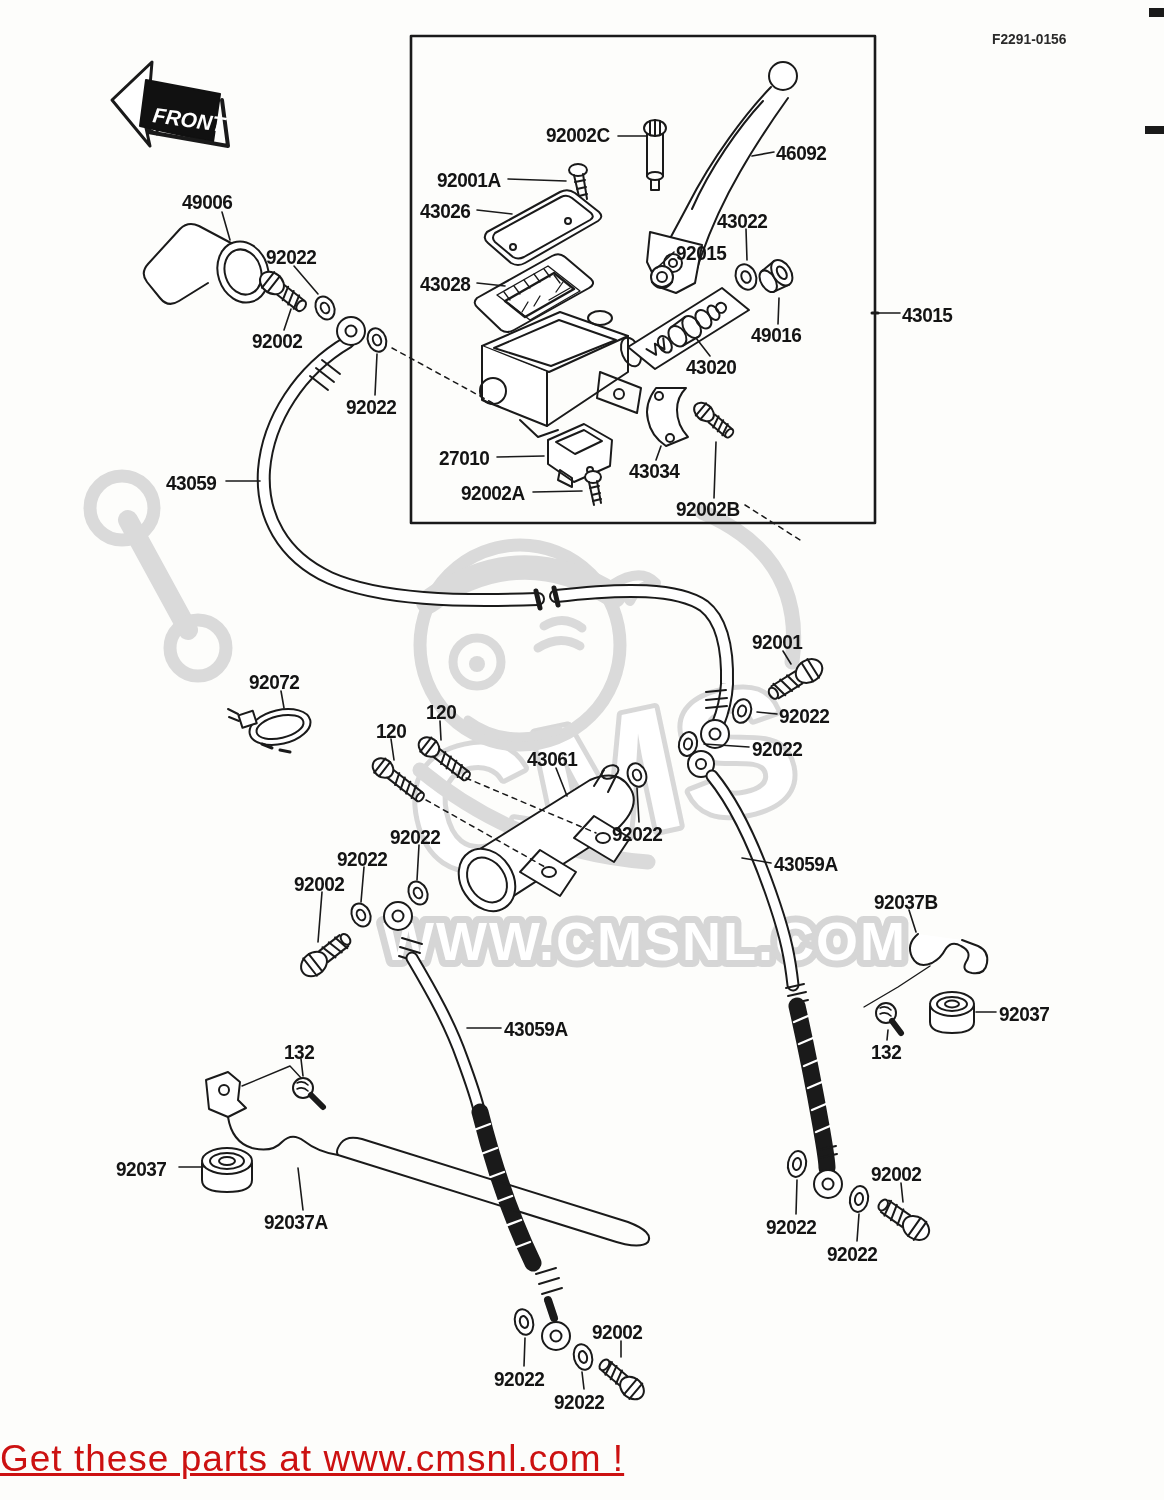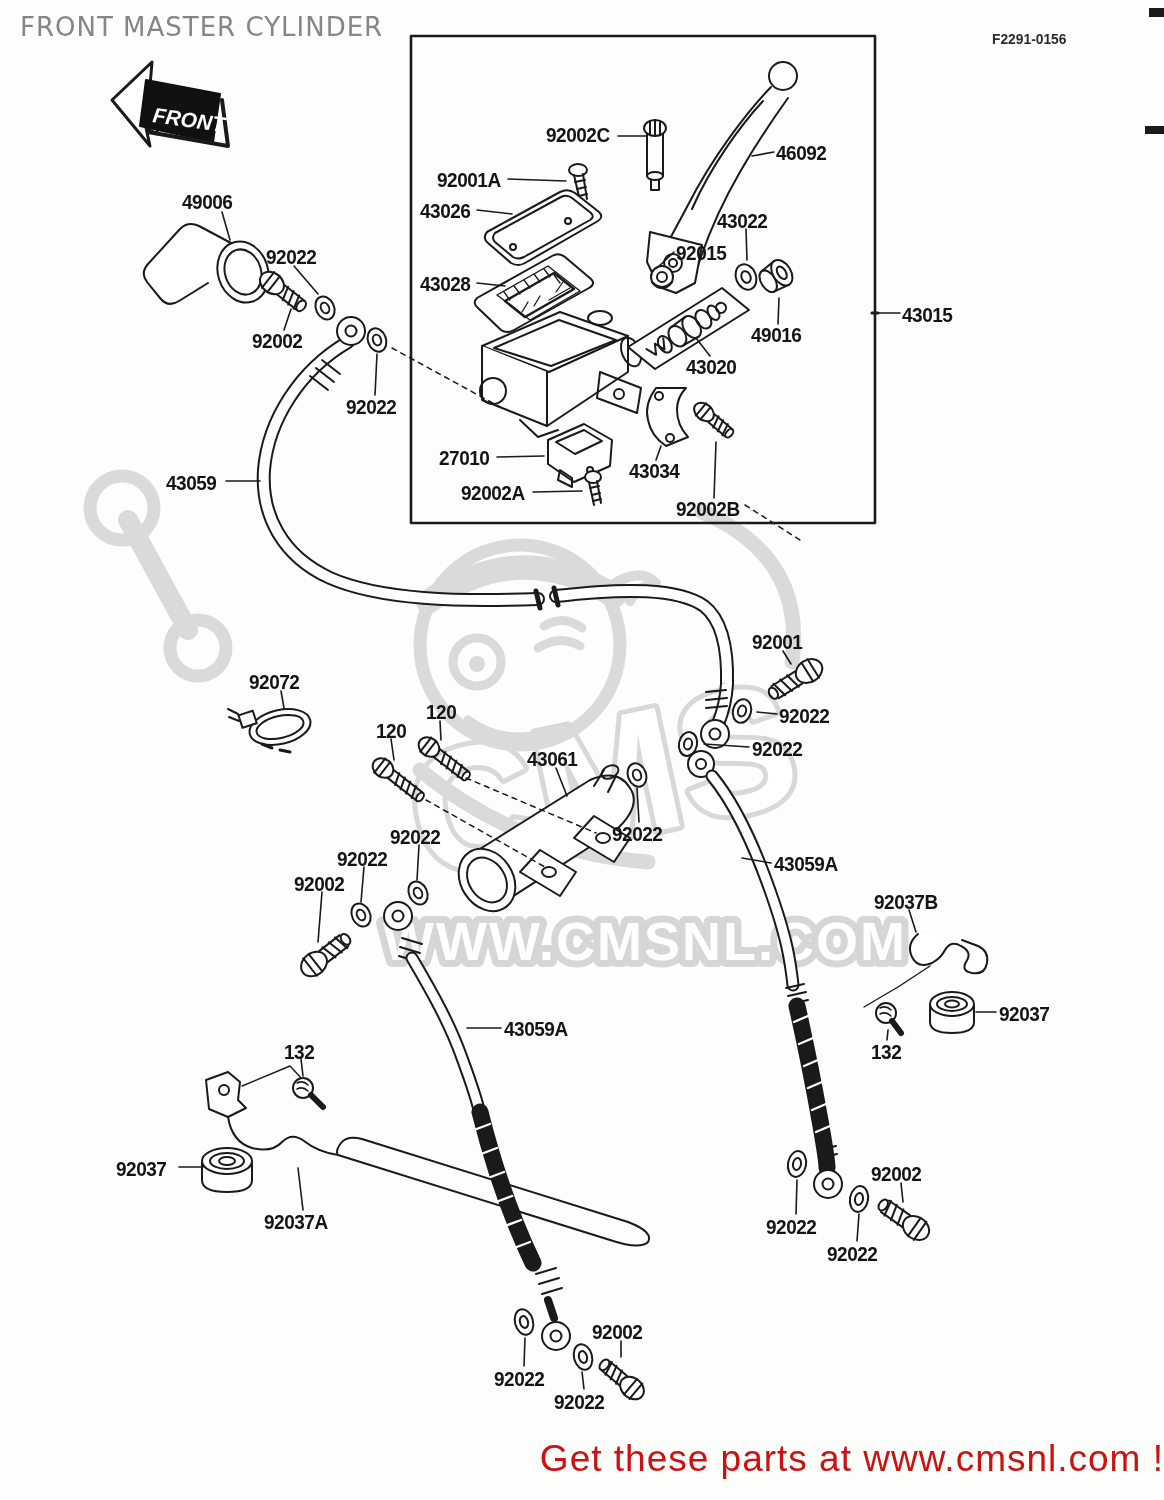--- a/index.html
+++ b/index.html
@@ -6,22 +6,22 @@
   .stage{position:relative;width:1164px;height:1500px;background:#fdfdfb;overflow:hidden;
          font-family:"Liberation Sans",sans-serif;}
   .stage svg{position:absolute;left:0;top:0;}
   .page-title{position:absolute;left:20px;top:12px;font-family:"DejaVu Sans",sans-serif;
               font-size:26px;color:#868686;letter-spacing:1px;white-space:nowrap;}
   .fiche-code{position:absolute;left:992px;top:30px;font-size:15px;font-weight:bold;
               color:#2a2a2a;letter-spacing:0px;transform:scaleX(.92);transform-origin:left top;}
   .part-label{position:absolute;font-size:20px;font-weight:bold;color:#141414;
               white-space:nowrap;letter-spacing:-0.5px;transform:scaleX(.95);
               transform-origin:left top;line-height:1;}
-  .footer-banner{position:absolute;left:0;top:1438px;width:100%;text-align:right;
-                 font-size:37px;color:#cc1111;letter-spacing:1px;}
+  .footer-banner{position:absolute;left:0;top:1438px;width:100%;text-align:left;
+                 font-size:37px;color:#cc1111;letter-spacing:1px;text-decoration:underline;}
 </style>
 </head>
 <body>
 
 <div class="stage">
 
 <svg width="1164" height="1500" viewBox="0 0 1164 1500">
 
   <g stroke-linecap="round" stroke-linejoin="round">
     <text x="0" y="0" transform="translate(425,880) rotate(-12)" font-size="175" font-weight="bold" fill="#ffffff" stroke="#d8d8d8" stroke-width="10" paint-order="stroke">CMS</text>
@@ -503,21 +503,20 @@
       <line x1="796" y1="1214" x2="797" y2="1180"></line>
       <line x1="857" y1="1241" x2="859" y2="1214"></line>
       <line x1="901" y1="1183" x2="903" y2="1202"></line>
       <line x1="524" y1="1366" x2="525" y2="1338"></line>
       <line x1="584" y1="1389" x2="582" y2="1372"></line>
       <line x1="621" y1="1341" x2="621" y2="1357"></line>
     </g>
   </g>
 </svg>
 
-<div class="page-title">FRONT MASTER CYLINDER</div>
 <div class="fiche-code">F2291-0156</div>
 
 <div id="part-labels-layer">
       <div class="part-label" style="left: 546px; top: 125px;">92002C</div>
       <div class="part-label" style="left: 776px; top: 143px;">46092</div>
       <div class="part-label" style="left: 437px; top: 170px;">92001A</div>
       <div class="part-label" style="left: 420px; top: 201px;">43026</div>
       <div class="part-label" style="left: 717px; top: 211px;">43022</div>
       <div class="part-label" style="left: 676px; top: 243px;">92015</div>
       <div class="part-label" style="left: 420px; top: 274px;">43028</div>

